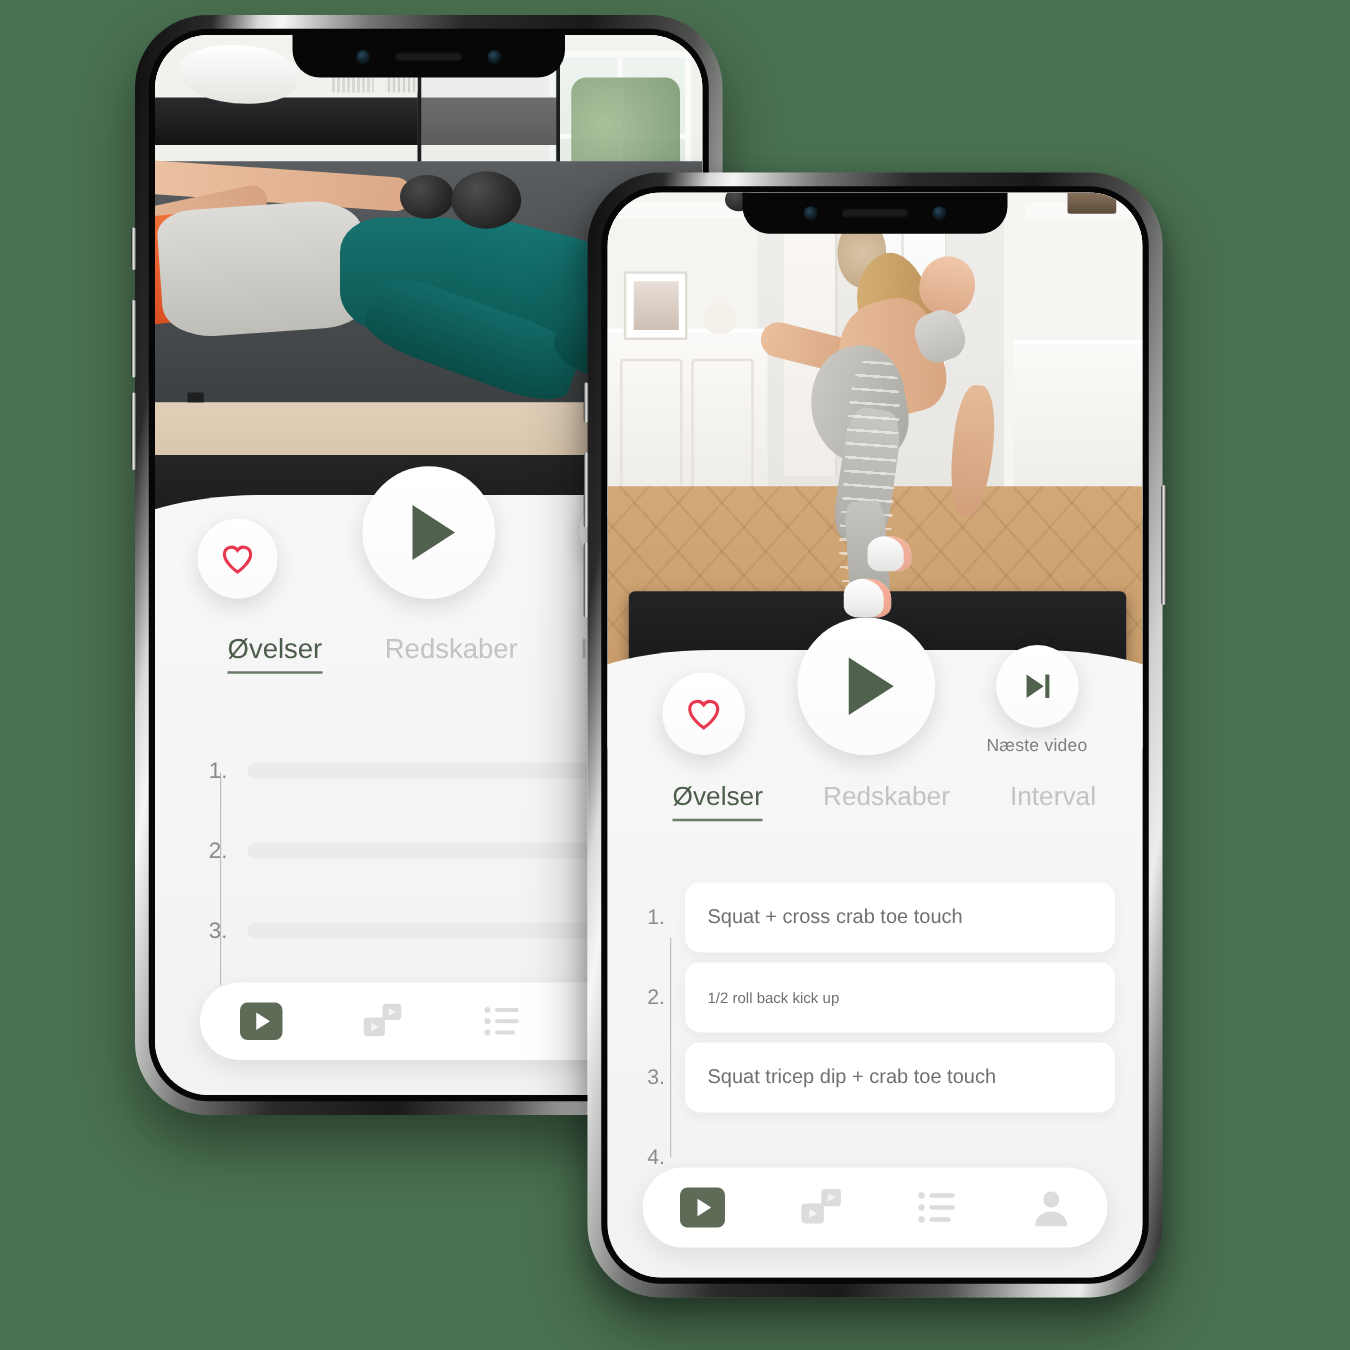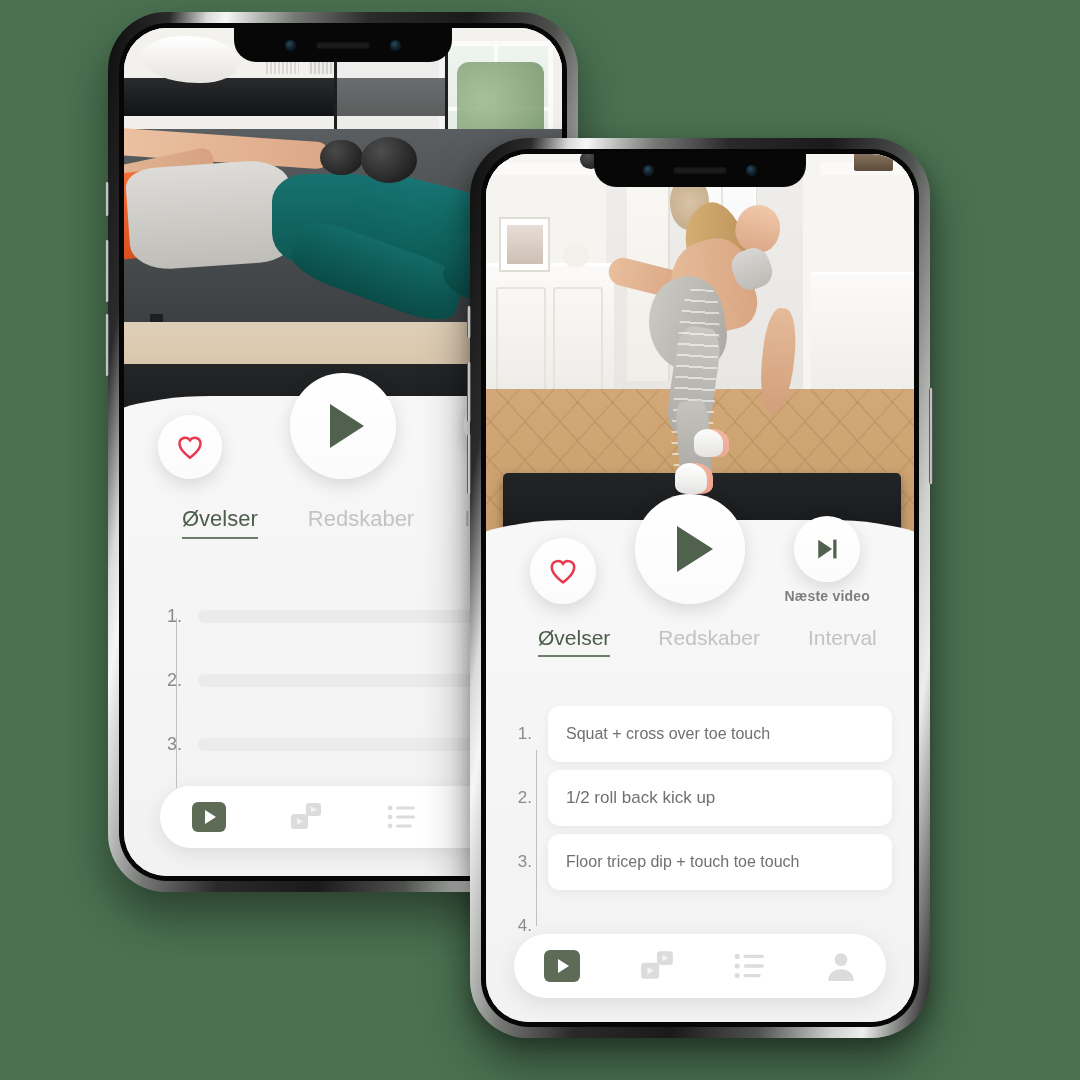--- a/index.html
+++ b/index.html
@@ -214,21 +214,21 @@
     display:flex; align-items:flex-end; justify-content:space-between;
   }
   .ctrl{display:flex;flex-direction:column;align-items:center;}
   .circle{
     border-radius:50%;
     background:linear-gradient(#ffffff,#fbfbfb);
     display:flex;align-items:center;justify-content:center;
     box-shadow:0 6px 18px rgba(0,0,0,.13);
   }
   .ctrl-label{
-    margin-top:6px; color:#7d7f7d; letter-spacing:.2px; white-space:nowrap;font-weight:bold;
+    margin-top:6px; color:#7d7f7d; letter-spacing:.2px; white-space:nowrap;
   }
 
   
   .tabs{position:absolute;left:0;right:0;display:flex;z-index:31;}
   .tab{color:#c3c3c2;white-space:nowrap;}
   .tab.active{color:#4c5d4b;font-weight:normal;position:relative;}
   .tab.active:after{
     content:"";position:absolute;left:0;right:0;bottom:-7px;height:2px;background:#6b7d69;
   }
 
@@ -486,29 +486,29 @@
           <div class="tab active">Øvelser</div>
           <div class="tab">Redskaber</div>
           <div class="tab">Interval</div>
         </div>
 
         <div class="list" style="top:548px;padding:0 22px 0 16px;">
           <div class="connector" style="left:50px;top:48px;height:176px;"></div>
 
           <div class="row" style="height:64px;">
             <div class="num" style="width:30px;font-size:17px;margin-right:16px;">1.</div>
-            <div class="card" style="height:56px;padding:0 18px;font-size:16px;">Squat + cross over toe touch</div>
+            <div class="card" style="height:56px;padding:0 18px;font-size:16px;">Squat + cross crab toe touch</div>
           </div>
           <div class="row" style="height:64px;">
             <div class="num" style="width:30px;font-size:17px;margin-right:16px;">2.</div>
-            <div class="card" style="height:56px;padding:0 18px;font-size:17px;">1/2 roll back kick up</div>
+            <div class="card" style="height:56px;padding:0 18px;font-size:12px;">1/2 roll back kick up</div>
           </div>
           <div class="row" style="height:64px;">
             <div class="num" style="width:30px;font-size:17px;margin-right:16px;">3.</div>
-            <div class="card" style="height:56px;padding:0 18px;font-size:16px;">Floor tricep dip + touch toe touch</div>
+            <div class="card" style="height:56px;padding:0 18px;font-size:16px;">Squat tricep dip + crab toe touch</div>
           </div>
           <div class="row" style="height:64px;">
             <div class="num" style="width:30px;font-size:17px;margin-right:16px;">4.</div>
           </div>
         </div>
 
         <div class="navbar" style="left:28px;right:28px;bottom:24px;height:64px;">
           <div class="nav-ico">
             <span class="playtile" style="width:36px;height:32px;">
               <span class="tri" style="border-width:7px 0 7px 11px;border-color:transparent transparent transparent #fff;margin-left:3px;"></span>

